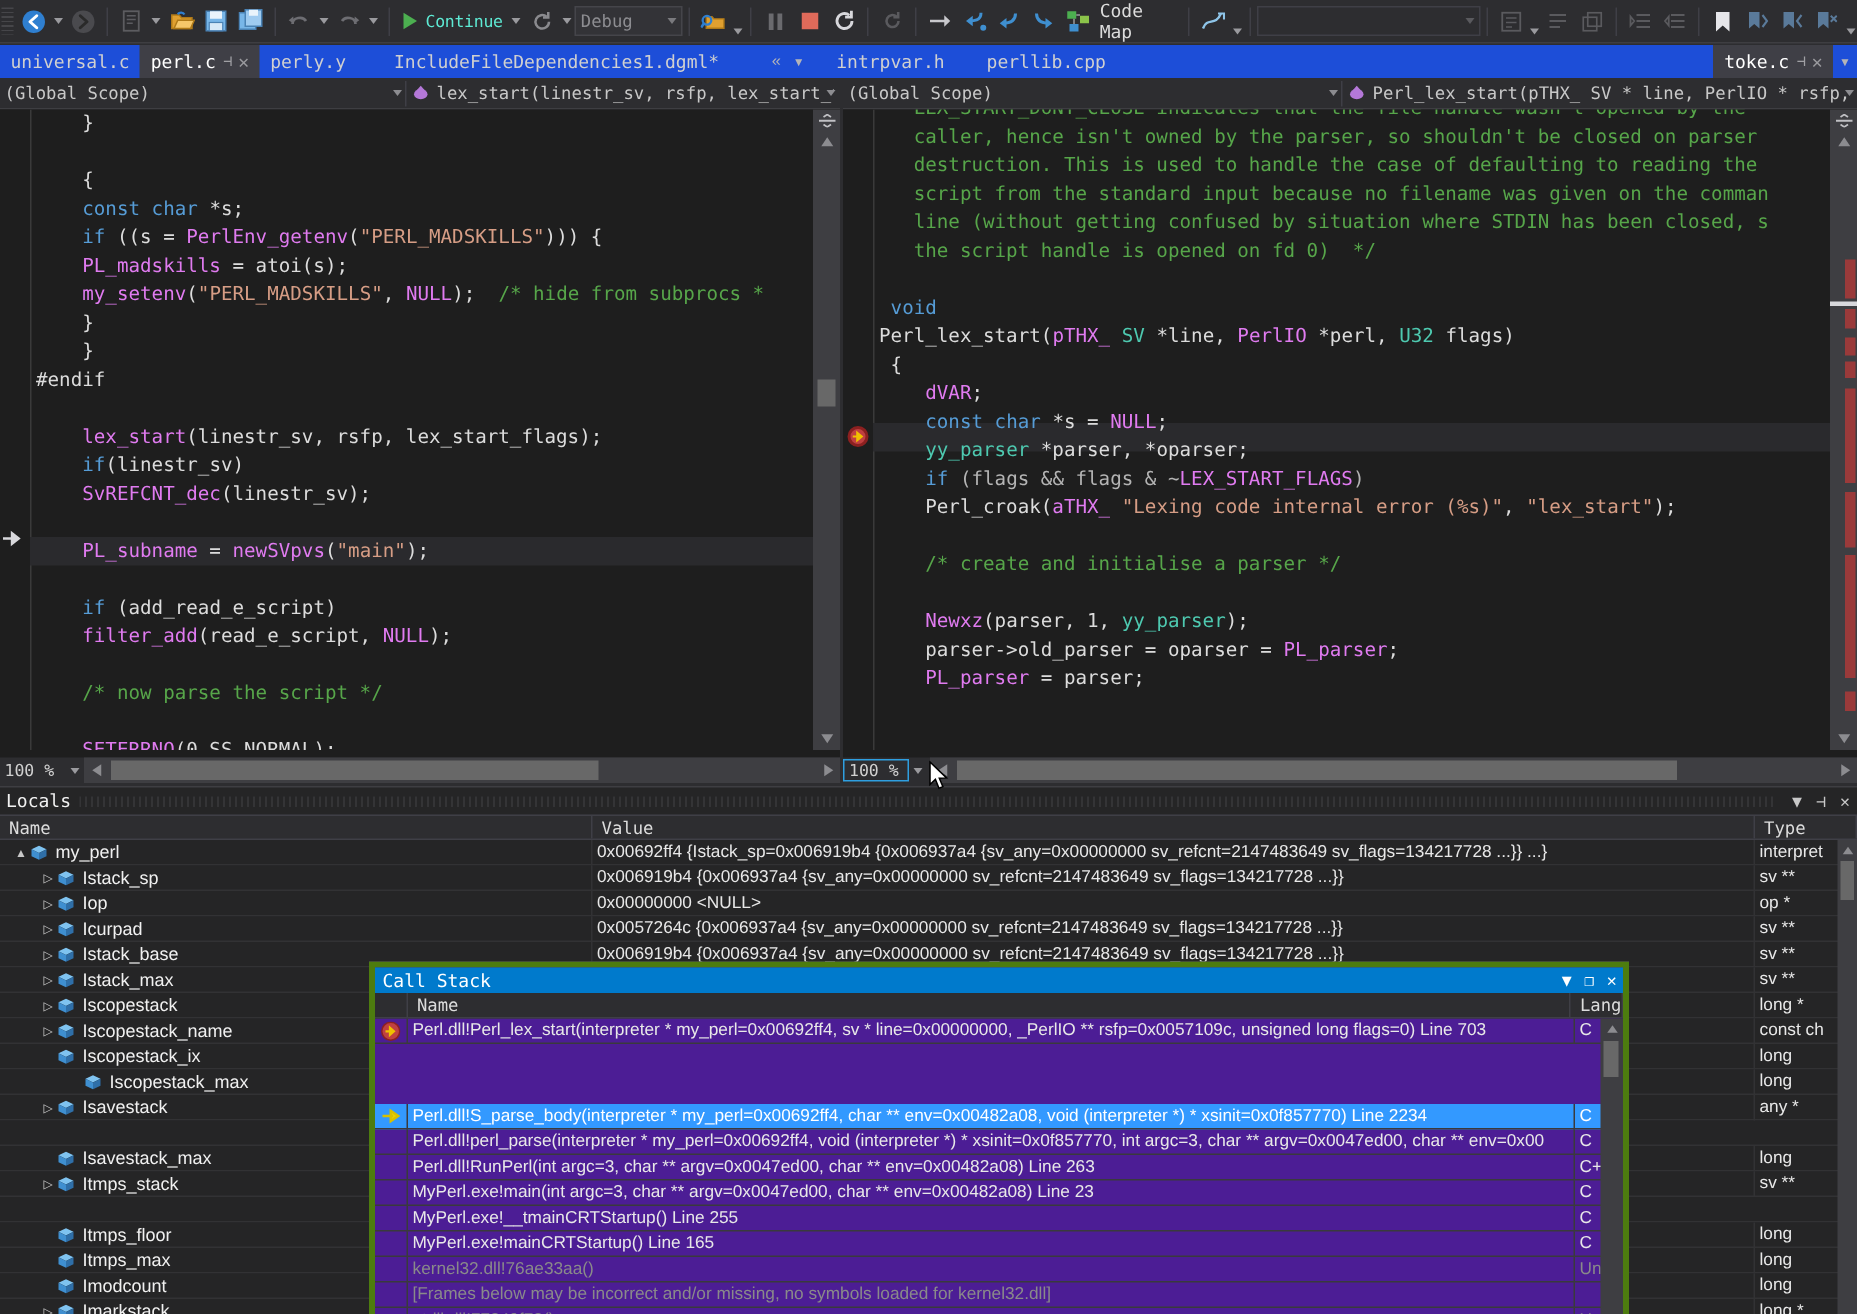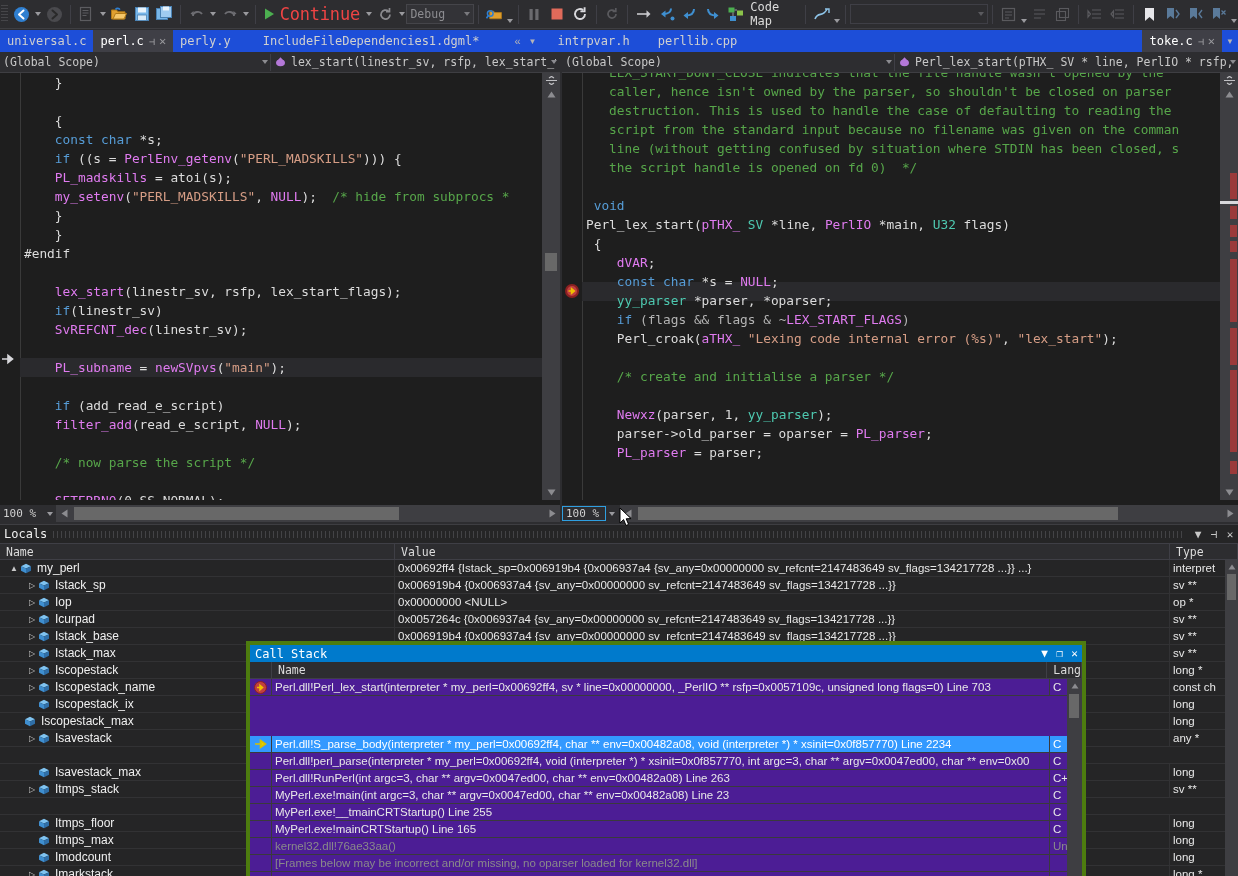--- a/index.html
+++ b/index.html
@@ -21,21 +21,21 @@
     background:repeating-linear-gradient(to bottom,#5a5a5e 0 1px,transparent 1px 3px);
     opacity:.55; }
   .tb-sep{ width:1px; height:19px; background:#3f3f46; margin:0 4px; }
   .tb-btn{ height:23px; min-width:23px; display:flex; align-items:center;
     justify-content:center; padding:0 2px; cursor:default; border:1px solid transparent;}
   .tb-btn svg{ display:block; }
   .tb-caret{ width:11px; height:23px; display:flex; align-items:center; justify-content:center; }
   .tb-caret i{ border-left:3.5px solid transparent;border-right:3.5px solid transparent;
     border-top:4px solid #9a9a9e; display:block; font-style:normal;}
   .tb-continue{ display:flex; align-items:center; height:23px; padding:0 4px 0 2px; cursor:default;}
-  .tb-continue .lbl{ color:#ef4444; font-size:17px; margin-left:4px;
+  .tb-continue .lbl{ color:#5eead4; font-size:11px; margin-left:4px;
      font-family:"DejaVu Sans Mono", monospace; letter-spacing:-.2px;}
   .tb-combo{ height:20px; width:75px; background:#333337; border:1px solid #45454a;
      display:flex; align-items:center; padding:0 3px; color:#8d8d91; font-size:11.5px;
      font-family:"DejaVu Sans Mono", monospace;}
   .tb-combo .cv{ flex:1; overflow:hidden; white-space:nowrap;}
   .tb-combo2{ height:20px; width:155px; background:#2d2d30; border:1px solid #3f3f46;
      display:flex; align-items:center; padding:0 3px; color:#7d7d82; font-size:11.5px;}
   .tb-label{ color:#dcdcdc; font-size:12px; margin-left:3px;
      font-family:"DejaVu Sans Mono", monospace;}
   .tb-dd{ width:9px; height:23px; display:flex; flex-direction:column;
@@ -601,21 +601,21 @@
         </svg>
       </div>
       <pre class="code" id="right-code" style="top: -10px;"><span class="cm">   LEX_START_DONT_CLOSE indicates that the file handle wasn't opened by the</span>
 <span class="cm">   caller, hence isn't owned by the parser, so shouldn't be closed on parser</span>
 <span class="cm">   destruction. This is used to handle the case of defaulting to reading the</span>
 <span class="cm">   script from the standard input because no filename was given on the comman</span>
 <span class="cm">   line (without getting confused by situation where STDIN has been closed, s</span>
 <span class="cm">   the script handle is opened on fd 0)  */</span>
 
 <span class="pl"> </span><span class="k">void</span>
-<span class="pl">Perl_lex_start</span><span class="pl">(</span><span class="id">pTHX_</span><span class="pl"> </span><span class="ty">SV</span><span class="pl"> *line, </span><span class="id">PerlIO</span><span class="pl"> *main, </span><span class="ty">U32</span><span class="pl"> flags)</span>
+<span class="pl">Perl_lex_start</span><span class="pl">(</span><span class="id">pTHX_</span><span class="pl"> </span><span class="ty">SV</span><span class="pl"> *line, </span><span class="id">PerlIO</span><span class="pl"> *perl, </span><span class="ty">U32</span><span class="pl"> flags)</span>
 <span class="pl"> {</span>
 <span class="pl">    </span><span class="id">dVAR</span><span class="pl">;</span>
 <span class="pl">    </span><span class="k">const</span><span class="pl"> </span><span class="k">char</span><span class="pl"> *s = </span><span class="id">NULL</span><span class="pl">;</span>
 <span class="pl">    </span><span class="ty">yy_parser</span><span class="pl"> *parser, *oparser;</span>
 <span class="pl">    </span><span class="k">if</span><span class="df"> (flags &amp;&amp; flags &amp; ~</span><span class="id">LEX_START_FLAGS</span><span class="df">)</span>
 <span class="pl">    Perl_croak(</span><span class="id">aTHX_</span><span class="pl"> </span><span class="st">"Lexing code internal error (%s)"</span><span class="pl">, </span><span class="st">"lex_start"</span><span class="pl">);</span>
 
 <span class="pl">    </span><span class="cm">/* create and initialise a parser */</span>
 
 <span class="pl">    </span><span class="id">Newxz</span><span class="pl">(parser, 1, </span><span class="ty">yy_parser</span><span class="pl">);</span>
@@ -802,21 +802,21 @@
               <path d="M1 3.2 L6 0.8 L11 3.2 L6 5.6z" fill="#7fc3f0"></path>
               <path d="M1 3.2 L6 5.6 L6 10.2 L1 7.8z" fill="#3f8fd0"></path>
               <path d="M11 3.2 L6 5.6 L6 10.2 L11 7.8z" fill="#2f6fa8"></path>
             </svg>
             <span class="lname">Iscopestack_ix</span>
           </div>
           <div class="cval"></div>
           <div class="ctype">long</div>
         </div>
         <div class="lrow">
-          <div class="cname" style="padding-left:12px">
+          <div class="cname" style="padding-left:44px">
             <span class="twisty"></span>
             <svg class="cube" viewBox="0 0 12 11">
               <path d="M1 3.2 L6 0.8 L11 3.2 L6 5.6z" fill="#7fc3f0"></path>
               <path d="M1 3.2 L6 5.6 L6 10.2 L1 7.8z" fill="#3f8fd0"></path>
               <path d="M11 3.2 L6 5.6 L6 10.2 L11 7.8z" fill="#2f6fa8"></path>
             </svg>
             <span class="lname">Iscopestack_max</span>
           </div>
           <div class="cval"></div>
           <div class="ctype">long</div>
@@ -996,21 +996,21 @@
           <div class="fn">MyPerl.exe!mainCRTStartup() Line 165</div>
           <div class="lang">C</div>
         </div>
         <div class="cs-row dim">
           <div class="ind"></div>
           <div class="fn">kernel32.dll!76ae33aa()</div>
           <div class="lang">Unkr</div>
         </div>
         <div class="cs-row dim">
           <div class="ind"></div>
-          <div class="fn">[Frames below may be incorrect and/or missing, no oparser loaded for kernel32.dll]</div>
+          <div class="fn">[Frames below may be incorrect and/or missing, no symbols loaded for kernel32.dll]</div>
           <div class="lang"></div>
         </div>
         <div class="cs-row dim">
           <div class="ind"></div>
           <div class="fn">ntdll.dll!77349f72()</div>
           <div class="lang">Unkr</div>
         </div>
         <div class="cs-row dim">
           <div class="ind"></div>
           <div class="fn">ntdll.dll!77349f45()</div>

